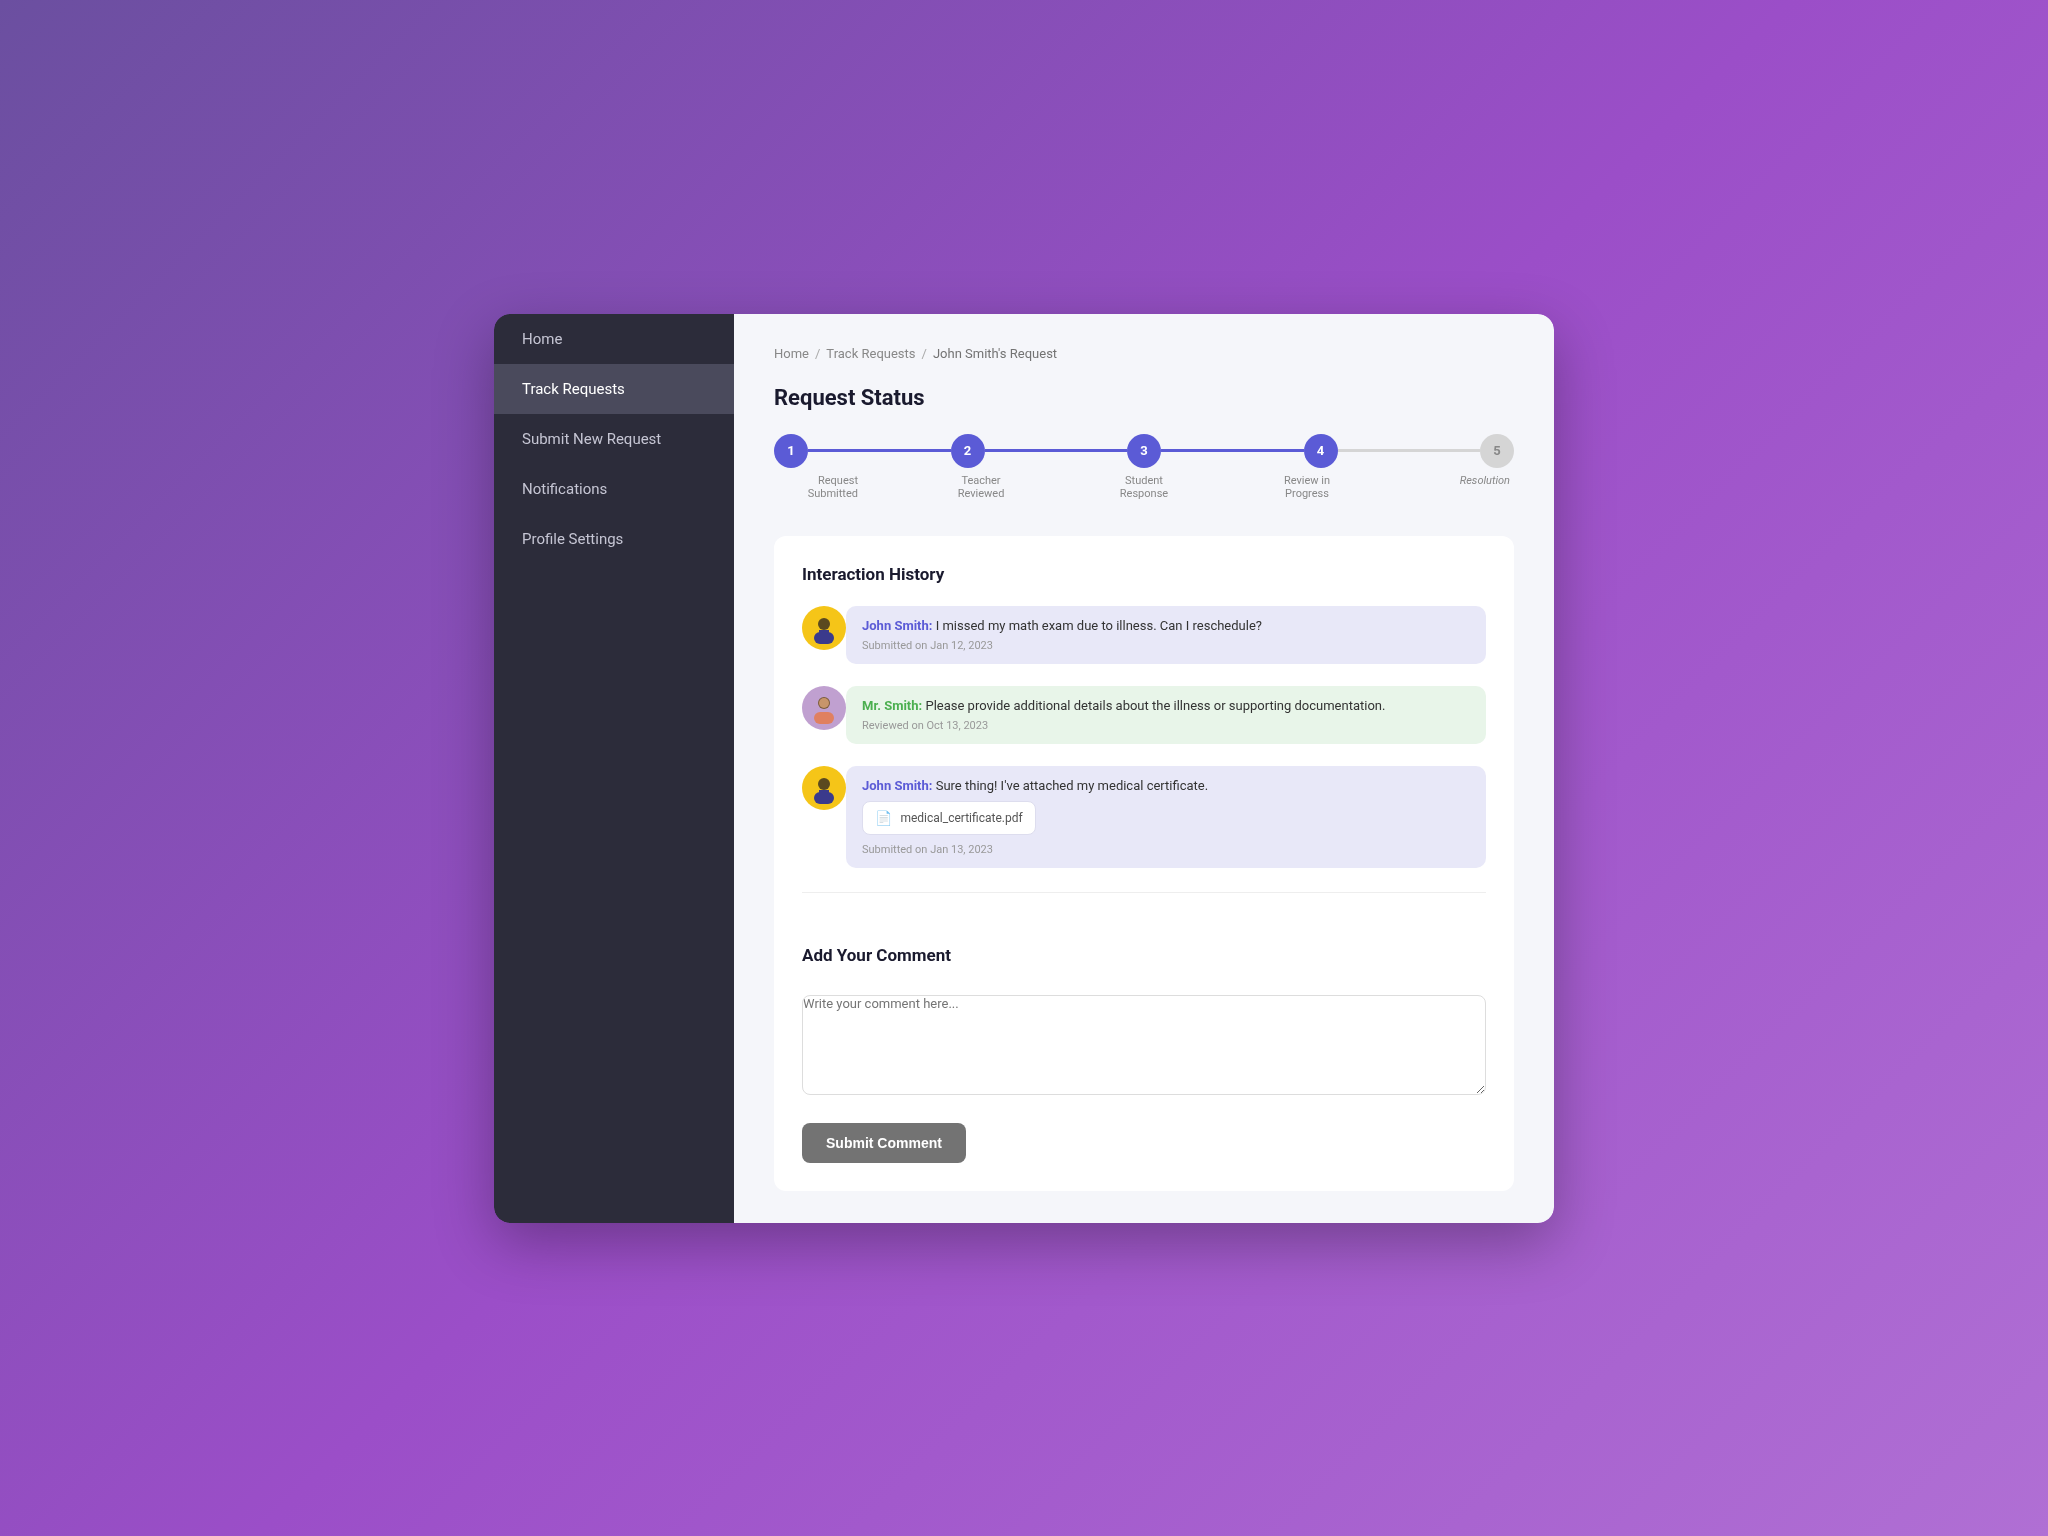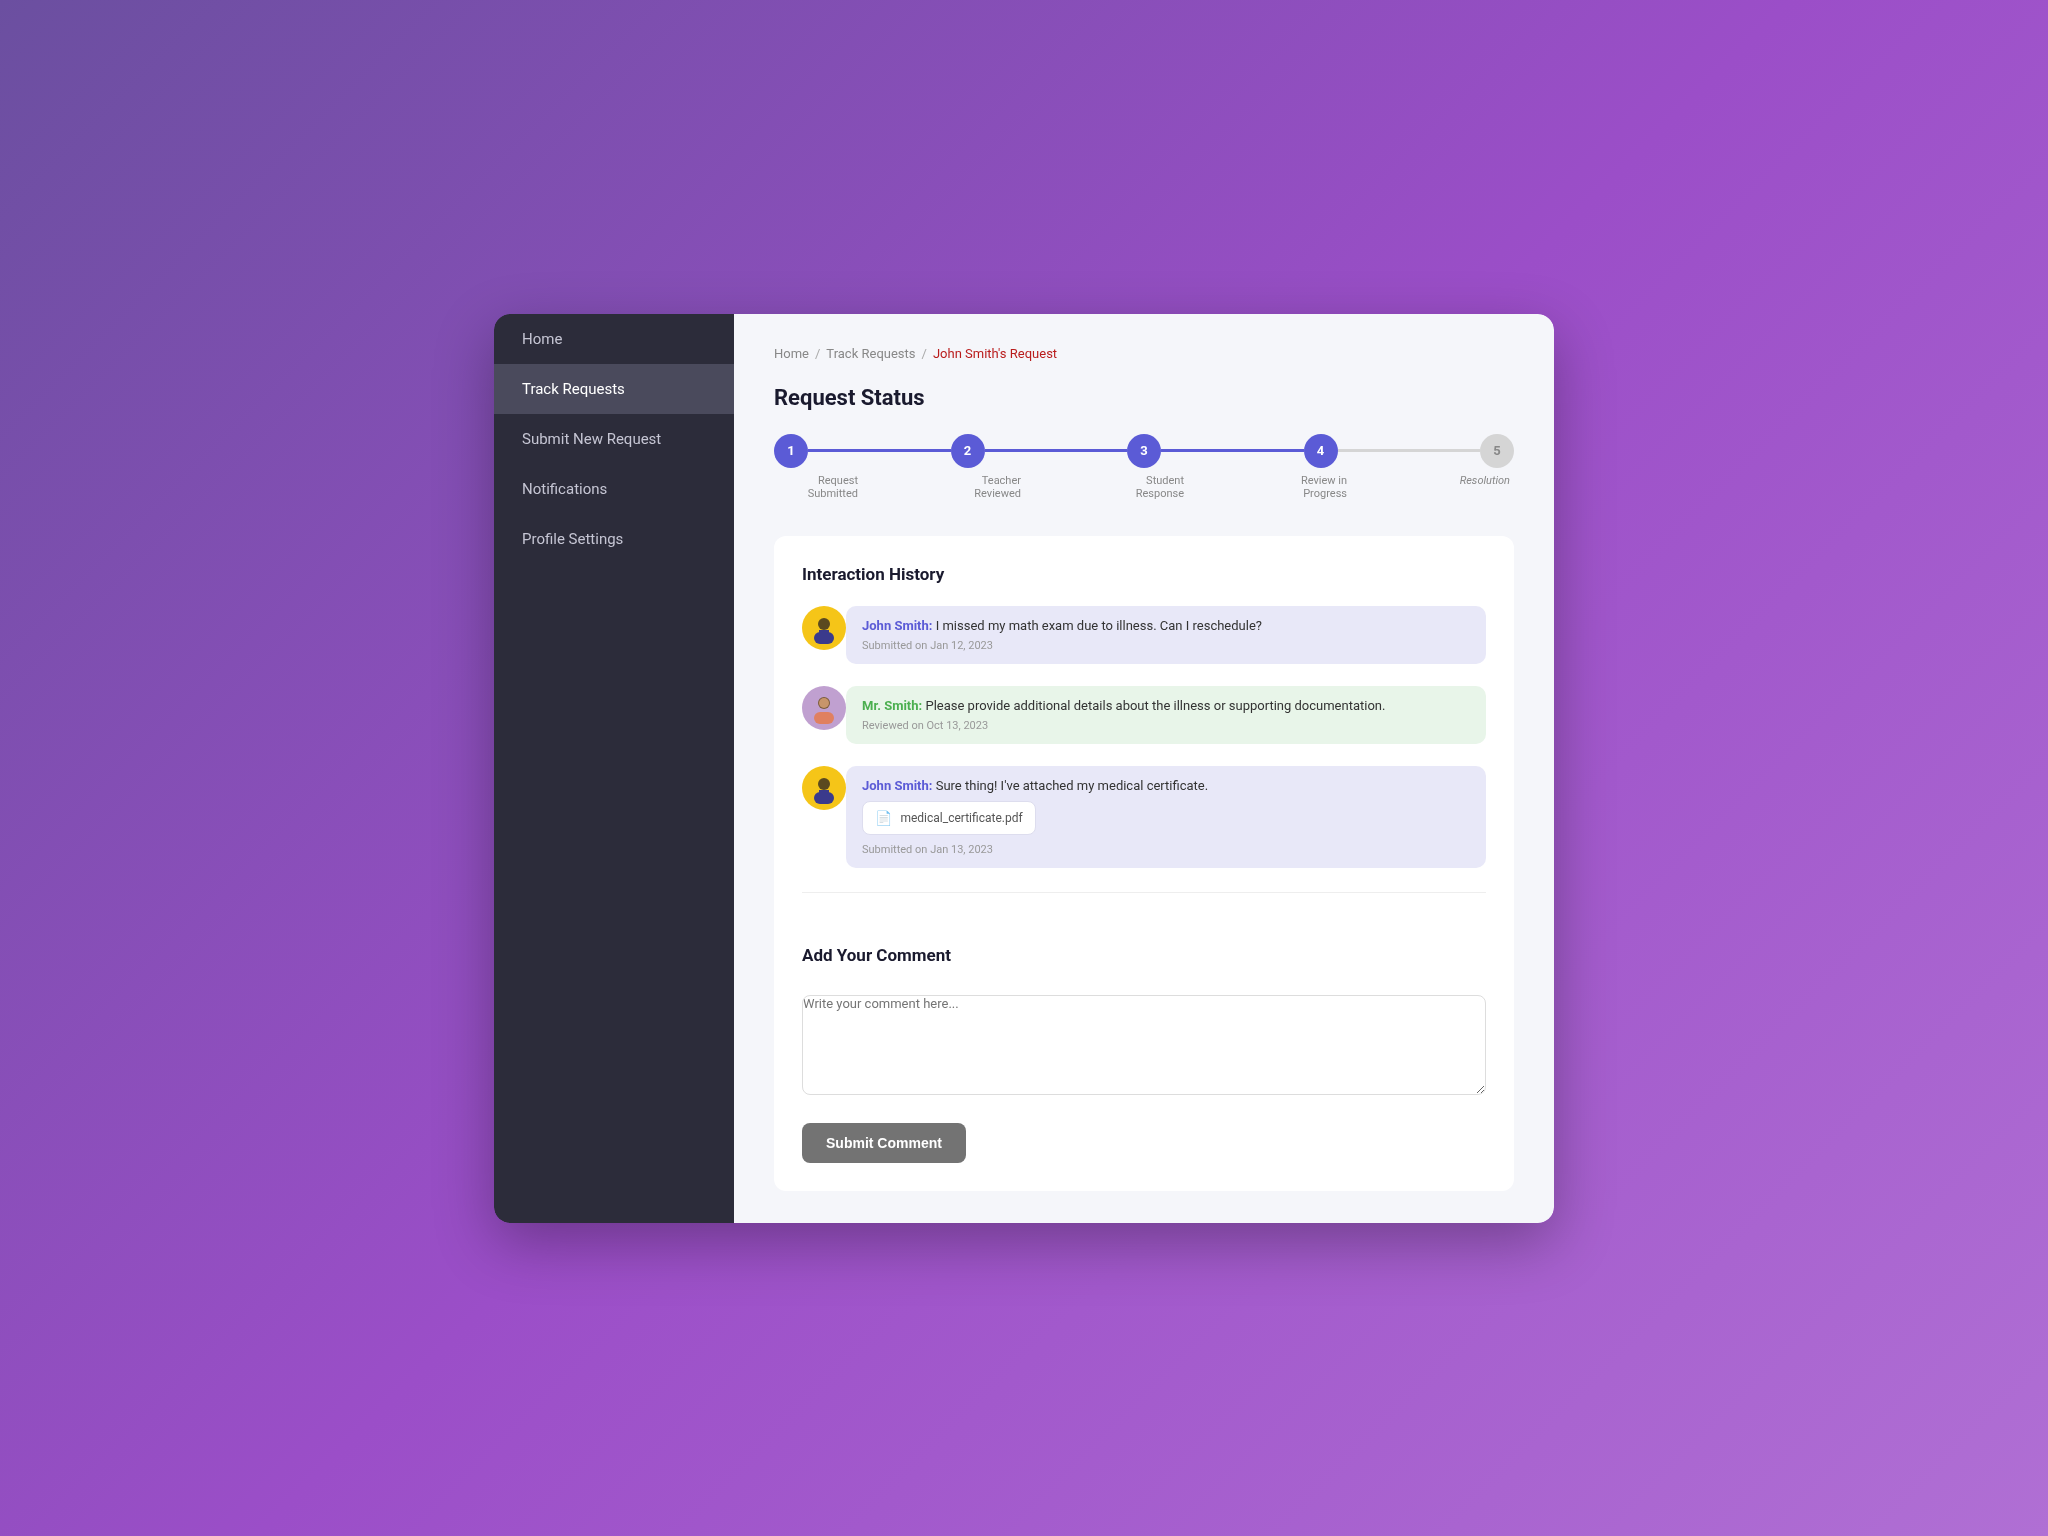--- a/index.html
+++ b/index.html
@@ -79,21 +79,21 @@
 
     .breadcrumb-sep {
       color: #aaa;
     }
 
     .breadcrumb-item {
       color: #888;
     }
 
     .breadcrumb-item.current {
-      color: #b91c1c;
+      color: #737373;
     }
 
     
     .section-title {
       font-size: 22px;
       font-weight: 700;
       color: #1a1a2e;
       margin-bottom: 24px;
     }
 
@@ -269,21 +269,21 @@
 
     .stepper-labels-row {
       display: flex;
       justify-content: space-between;
       padding: 0 4px;
     }
 
     .s-label {
       font-size: 11px;
       color: #888;
-      text-align: right;
+      text-align: center;
       width: 80px;
     }
 
     .s-label:first-child { text-align: right; }
     .s-label:last-child { text-align: right; font-style: italic; }
   </style>
 </head>
 <body>
 
 <div class="app-container">

